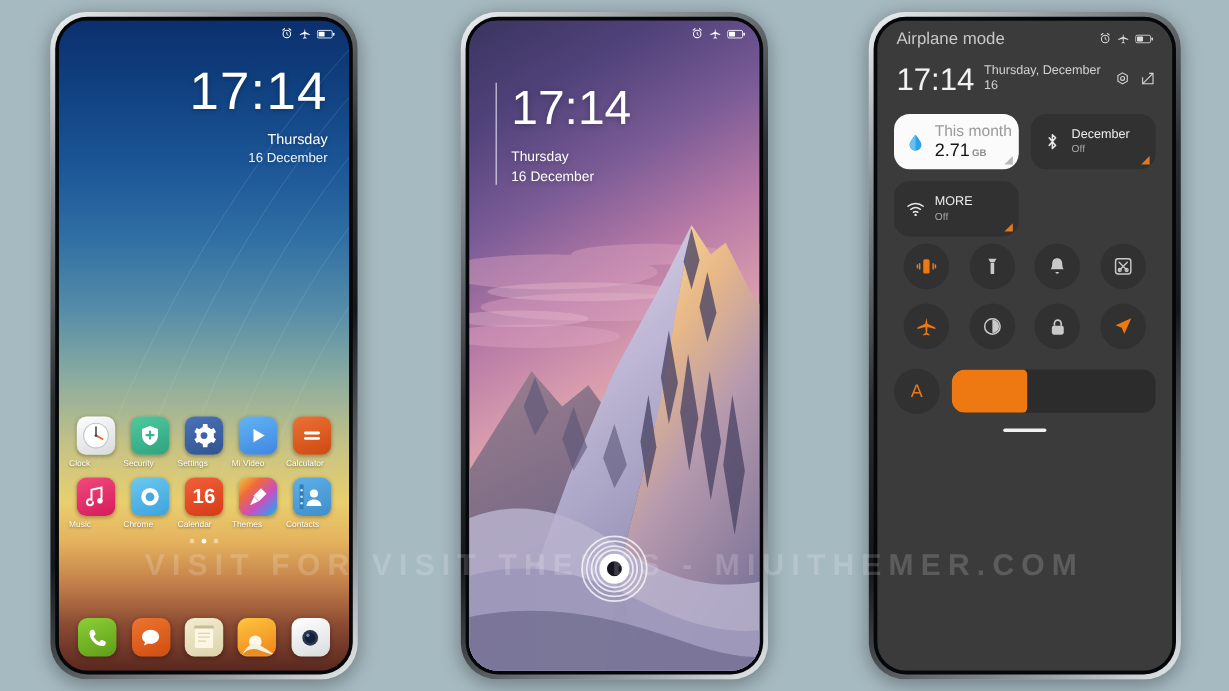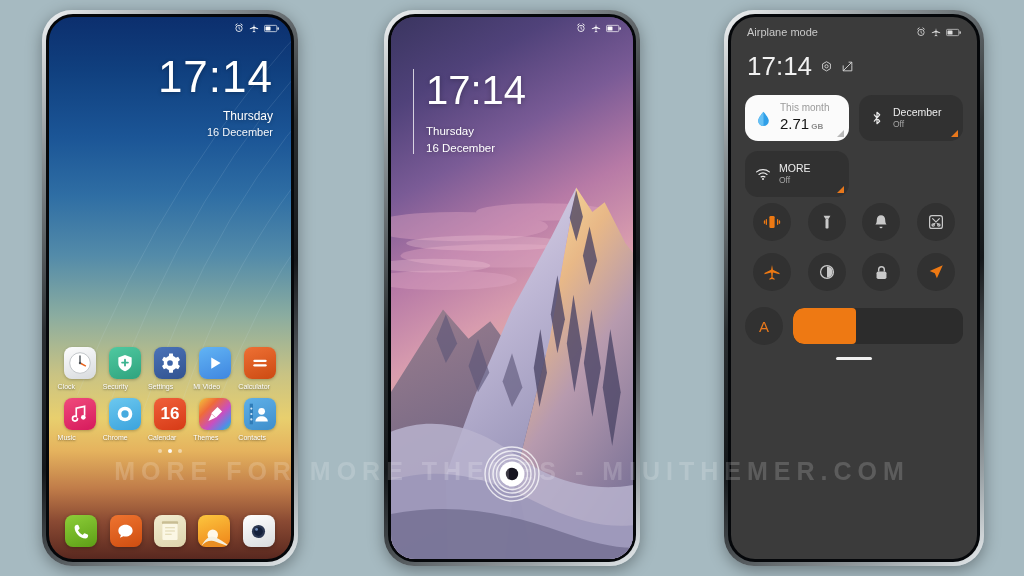--- a/index.html
+++ b/index.html
@@ -119,21 +119,21 @@
     z-index:15;
   }
 
   
   .cc { position:absolute; inset:0; background:#3b3b3b; }
   .cc-statusbar {
     position:absolute; top:0; left:0; right:0; height:30px;
     display:flex; align-items:center; justify-content:space-between;
     padding:0 16px; z-index:20;
   }
-  .cc-airplane { font-size:11px; color:#c9c9c9; }
+  .cc-airplane { font-size:14px; color:#c9c9c9; }
   .cc-clockrow {
     position:absolute; top:36px; left:16px; right:14px; z-index:10;
     display:flex; align-items:flex-end; gap:8px;
   }
   .cc-time { font-size:26px; color:#f2f2f2; font-weight:300; line-height:1; letter-spacing:0px; }
   .cc-date { font-size:10.5px; color:#d2d2d2; padding-bottom:2px; flex:1; }
   .cc-hicon { padding-bottom:2px; }
 
   .cc-cards {
     position:absolute; top:78px; left:14px; right:14px; z-index:10;
@@ -142,21 +142,21 @@
   .card {
     height:46px; border-radius:13px; position:relative;
     display:flex; align-items:center; gap:8px; padding:0 10px;
     background:#313131; overflow:hidden;
   }
   .card.light { background:#fbfbfb; }
   .card.dim { background:#3f3f3f; opacity:0.55; }
   .card-txt { display:flex; flex-direction:column; line-height:1.25; min-width:0; }
   .card-title { font-size:10.5px; color:#ededed; white-space:nowrap; }
   .card-sub { font-size:8.5px; color:#a6a6a6; }
-  .card.light .card-title { color:#9a9a9a; font-size:10px; }
+  .card.light .card-title { color:#9a9a9a; font-size:13px; }
   .card.light .card-val { font-size:15px; color:#151515; font-weight:500; }
   .card.light .card-val span { font-size:8px; color:#8d8d8d; font-weight:700; margin-left:2px;text-align:center; }
   .corner {
     position:absolute; right:5px; bottom:4px;
     width:0; height:0; border-style:solid;
     border-width:0 0 7px 7px; border-color:transparent transparent #e8781c transparent;
   }
   .corner.gray { border-color:transparent transparent #8d8d8d transparent; opacity:0.6; }
 
   .cc-toggles {
@@ -187,21 +187,21 @@
     background:#ee7913; border-radius:11px 4px 4px 11px;
   }
   .cc-handle {
     position:absolute; left:50%; top:340px; transform:translateX(-50%);
     width:36px; height:3px; border-radius:2px; background:#f0f0f0; z-index:10;
   }
 </style>
 </head>
 <body>
 
-<div class="watermark">MORE FOR MORE THEMES - MIUITHEMER.COM</div>
+<div class="watermark">VISIT FOR VISIT THEMES - MIUITHEMER.COM</div>
 
 <div class="phone" id="phone1">
  <div class="phone-inner">
   <div class="screen">
 
     <div class="wall1"></div>
     <svg class="trails" viewBox="0 0 256 556" preserveAspectRatio="none">
       <g fill="none" stroke="#cfe4f2" stroke-width="0.7" opacity="0.55">
         <path d="M 300 20 Q 150 170 60 420"></path>
         <path d="M 320 50 Q 175 190 95 430"></path>
@@ -523,20 +523,21 @@
         <svg class="ic" width="15" height="9" viewBox="0 0 30 14">
           <rect x="0.7" y="0.7" width="25" height="12.6" rx="2.6" fill="none" stroke="#ddd" stroke-width="1.4"></rect>
           <rect x="3" y="3" width="10" height="8" rx="1.2" fill="#ddd"></rect>
           <rect x="27" y="4.4" width="2.6" height="5.2" rx="1.2" fill="#ddd"></rect>
         </svg>
       </div>
     </div>
 
     <div class="cc-clockrow">
       <div class="cc-time">17:14</div>
+      <div class="cc-date">Thursday, December 16</div>
       <div class="cc-hicon">
         <svg width="13" height="13" viewBox="0 0 24 24">
           <path d="M12 3.2 L19.2 7.2 V16 L12 20.2 L4.8 16 V7.2 Z" fill="none" stroke="#d6d6d6" stroke-width="1.7"></path>
           <circle cx="12" cy="11.7" r="3" fill="none" stroke="#d6d6d6" stroke-width="1.7"></circle>
         </svg>
       </div>
       <div class="cc-hicon">
         <svg width="13" height="13" viewBox="0 0 24 24">
           <path d="M4 10v10h16V10" fill="none" stroke="#d6d6d6" stroke-width="1.7"></path>
           <path d="M4 20 L20 4" stroke="#d6d6d6" stroke-width="1.7"></path>

